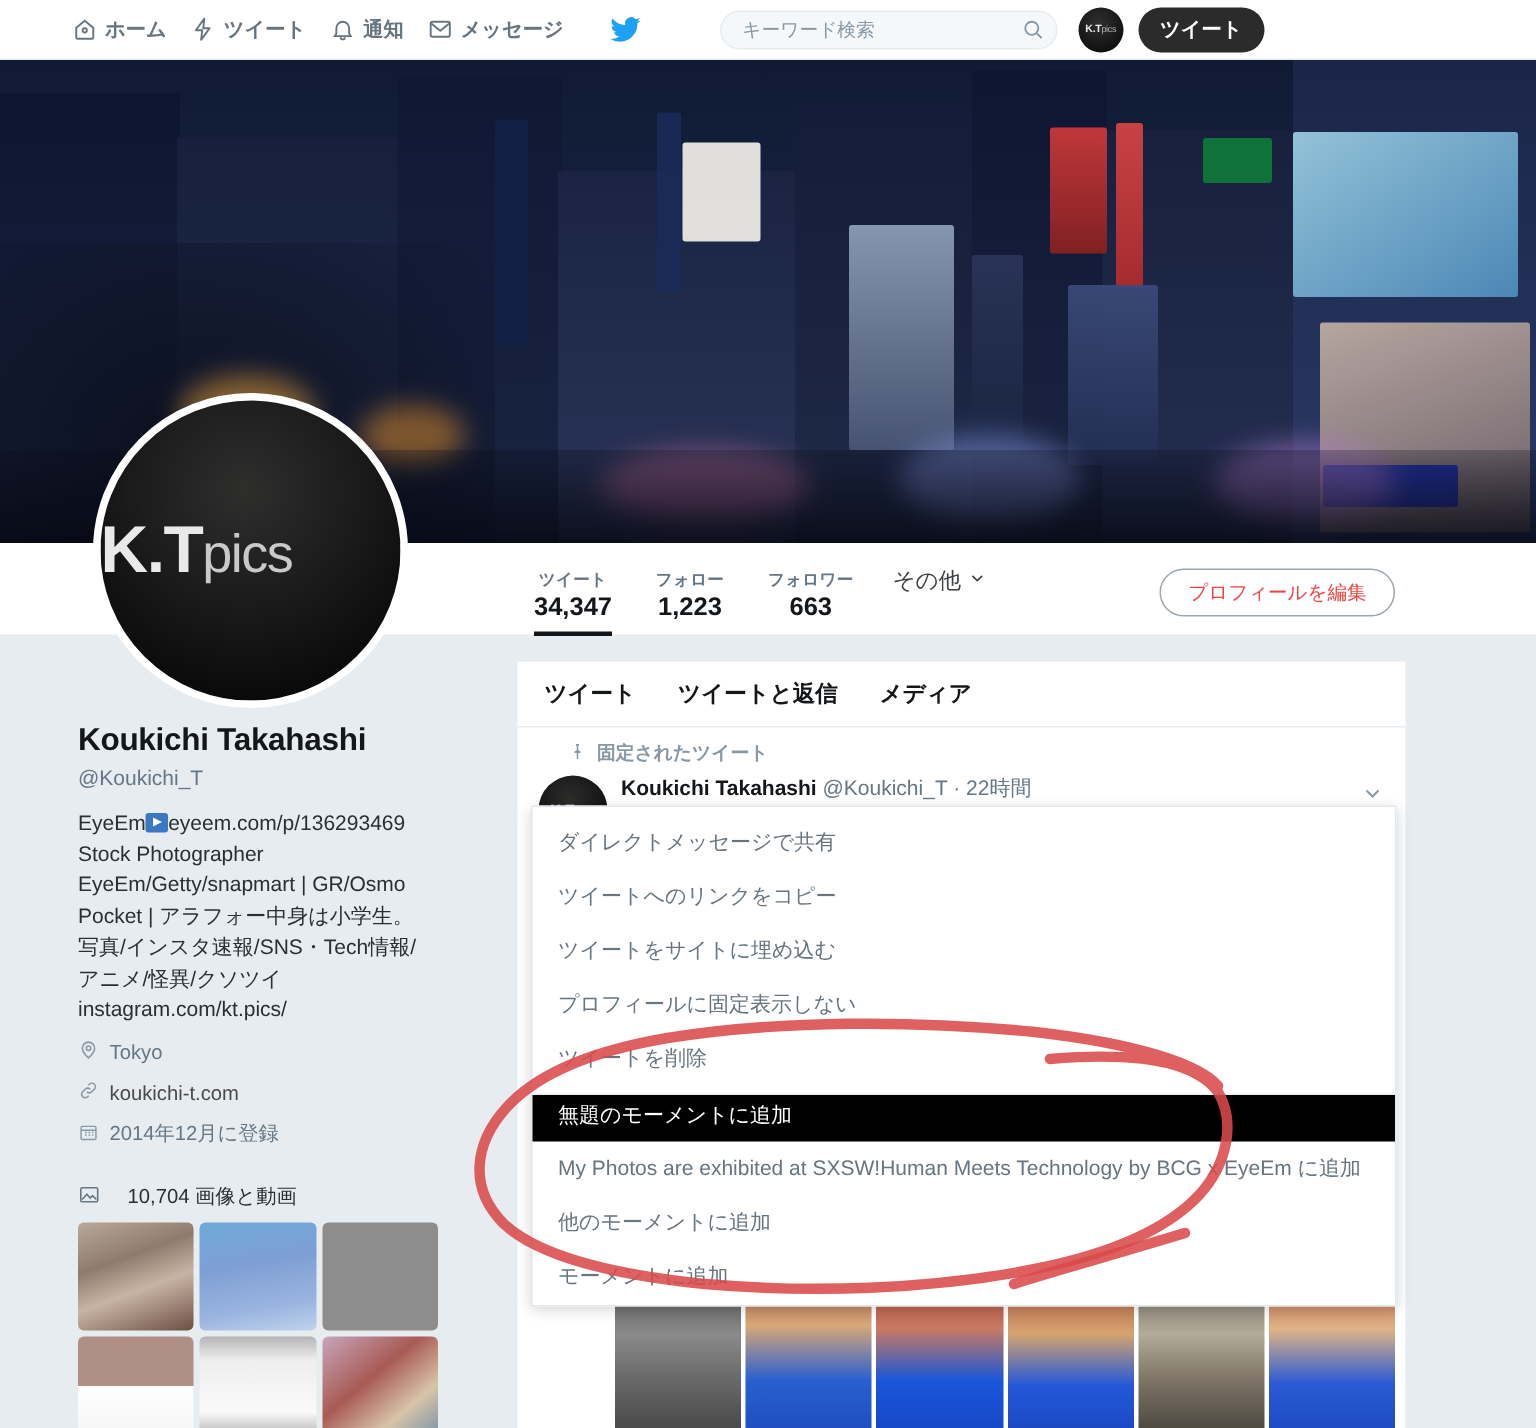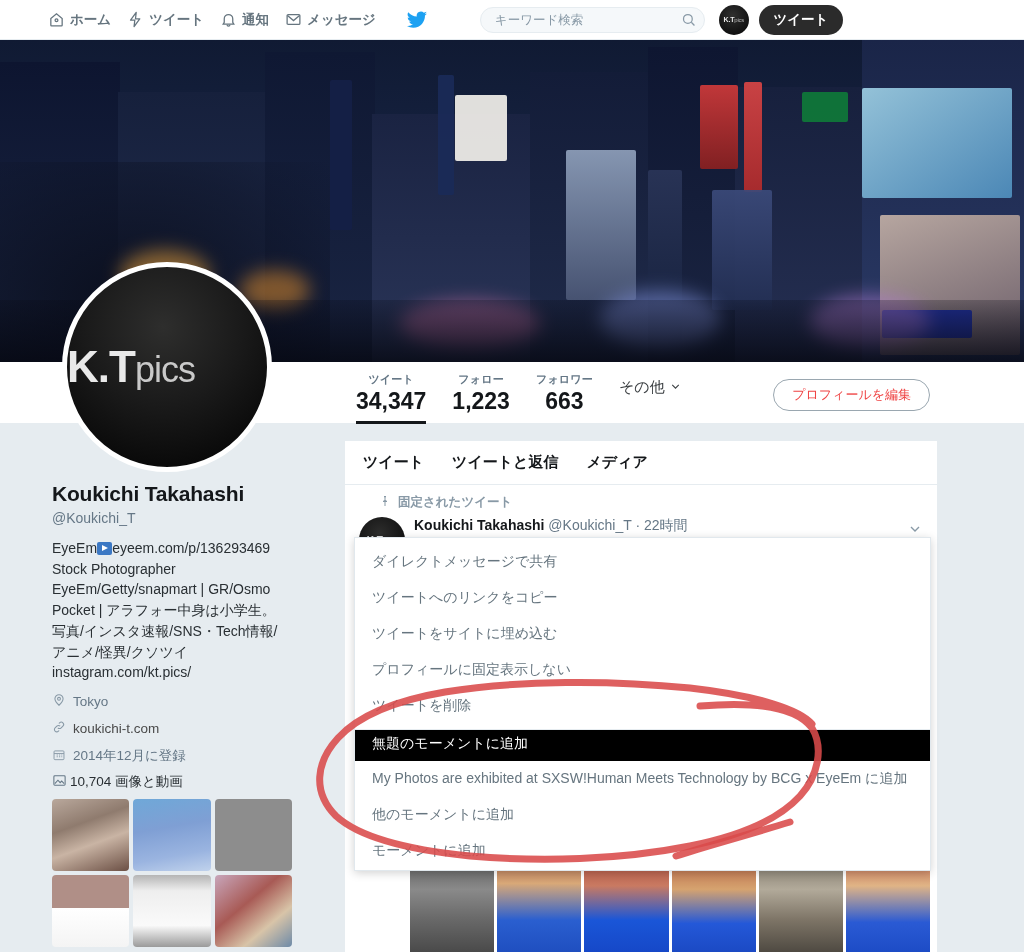--- a/index.html
+++ b/index.html
@@ -83,21 +83,21 @@
     border-bottom: 1px solid #e6ecf0;
     display: flex; align-items: flex-end;
     position: relative; z-index: 12;
   }
   .stats { display: flex; margin-left: 356px; align-items: flex-end; height: 100%; }
   .stat {
     text-align: center; padding: 0 0 8px 0; margin-right: 26px;
     cursor: pointer; min-width: 52px; position: relative;
   }
   .stat .lbl { font-size: 11px; color: #657786; font-weight: bold; letter-spacing: .2px; }
-  .stat .val { font-size: 23px; color: #14171a; font-weight: bold; margin-top: 1px; }
+  .stat .val { font-size: 17px; color: #14171a; font-weight: bold; margin-top: 1px; }
   .stat.active .val { color: #14171a; }
   .stat.active::after {
     content: ''; position: absolute; left: 0; right: 0; bottom: -1px;
     height: 3px; background: #14171a;
   }
   .more-menu {
     display: flex; align-items: center; gap: 4px;
     font-size: 15px; color: #3c4043; margin-bottom: 26px;
     cursor: pointer; font-weight: 500;
   }
@@ -143,22 +143,22 @@
     border-left: 6px solid #fff; border-top: 3.5px solid transparent;
     border-bottom: 3.5px solid transparent;
   }
   .meta-row {
     display: flex; align-items: center; gap: 7px;
     font-size: 13.5px; color: #657786; margin-top: 10px;
   }
   .meta-row.link-row { color: #4a4a4a; }
   .meta-row svg { flex-shrink: 0; color: #8899a6; }
   .media-row {
-    display: flex; align-items: center; gap: 3px;
-    font-size: 13.5px; color: #292f33; margin-top: 8px;
+    display: flex; align-items: center; gap: 18px;
+    font-size: 13.5px; color: #292f33; margin-top: 24px;
   }
   .photo-grid {
     width: 240px; margin-top: 8px;
     display: grid; grid-template-columns: repeat(3, 1fr);
     gap: 4px;
   }
   .photo-grid .ph { height: 72px; border-radius: 4px; overflow: hidden; position: relative; }
 
   
   .right-col { width: 594px; margin-left: 4px; padding-top: 16px; }

